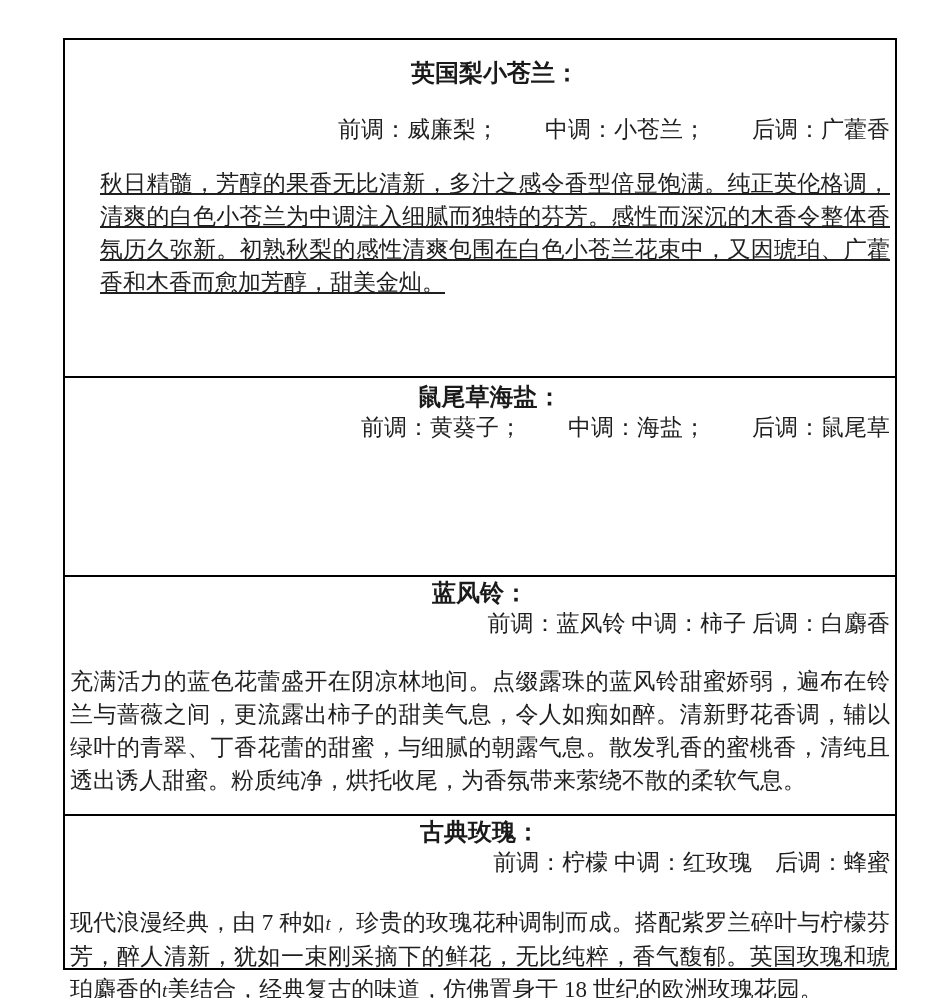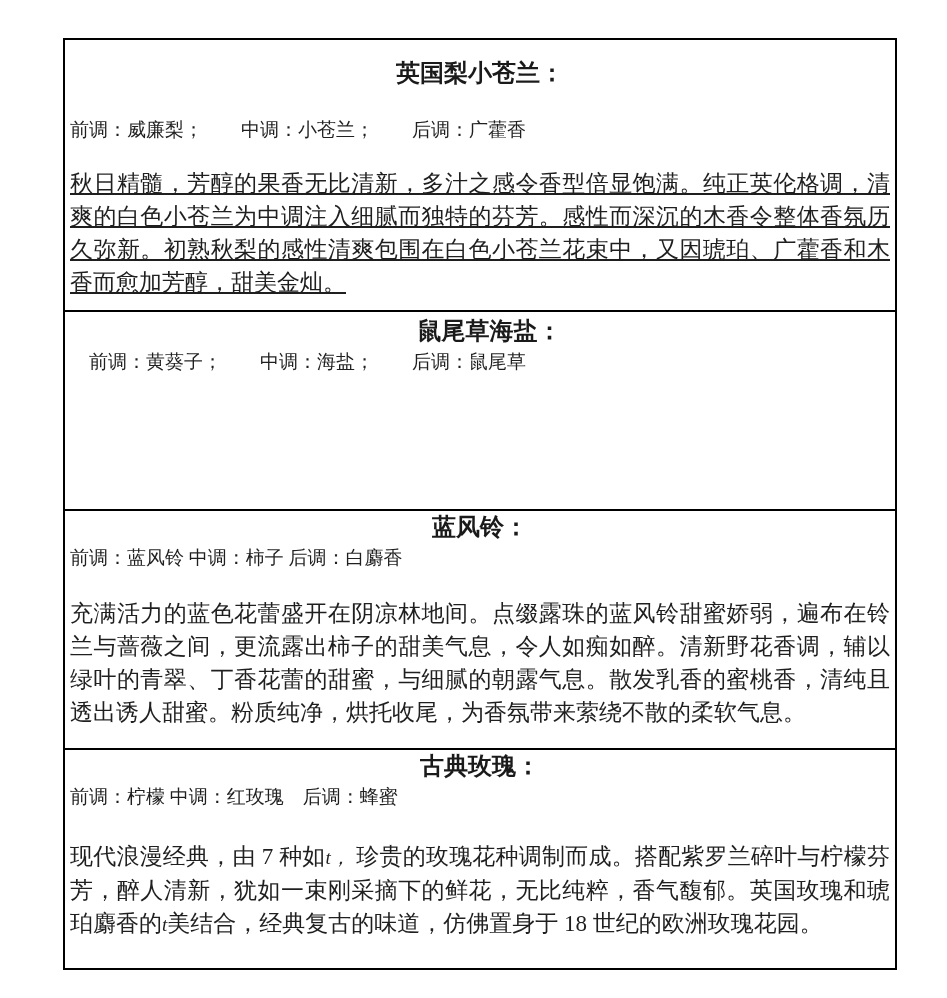--- a/index.html
+++ b/index.html
@@ -27,52 +27,52 @@
     background: #ffffff;
   }
   .frag-row {
     box-sizing: border-box;
     overflow: hidden;
     padding: 0 5px;
   }
   .frag-row + .frag-row {
     border-top: 2px solid #000000;
   }
-  .row-1 { height: 270px; padding-top: 21px; }
+  .row-1 { height: 336px; padding-top: 21px; margin-left: 30px; }
   .row-2 { height: 199px; padding-top: 7px; padding-left: 24px; }
   .row-3 { height: 239px; padding-top: 4px; }
   .row-4 { height: 234px; padding-top: 4px; }
 
   .section-title {
     margin: 0;
     text-align: center;
     font-size: 24px;
     line-height: 25px;
     font-weight: bold;
     color: #1a1a1a;
   }
   .section-notes {
     margin: 5px 0 0 0;
-    text-align: left;
-    font-size: 19px;
+    text-align: right;
+    font-size: 23px;
     line-height: 25px;
     white-space: pre-wrap;
     color: #1f1f1f;
   }
   .row-1 .section-notes { margin-top: 31px; }
   .section-desc {
     margin: 0;
     font-size: 23px;
     line-height: 33px;
     text-align: justify;
     color: #1f1f1f;
   }
   .row-1 .section-desc { margin-top: 25px; text-decoration: underline; }
   .row-2 .section-desc { margin-top: 32px; }
-  .row-3 .section-desc { margin-top: 29px; font-family: Liberation Mono, monospace; }
+  .row-3 .section-desc { margin-top: 29px; }
   .row-4 .section-desc { margin-top: 31px; }
   .artifact-glyph {
     font-style: italic;
     font-size: 19px;
   }
 </style>
 </head>
 <body>
 
 <div class="page">

